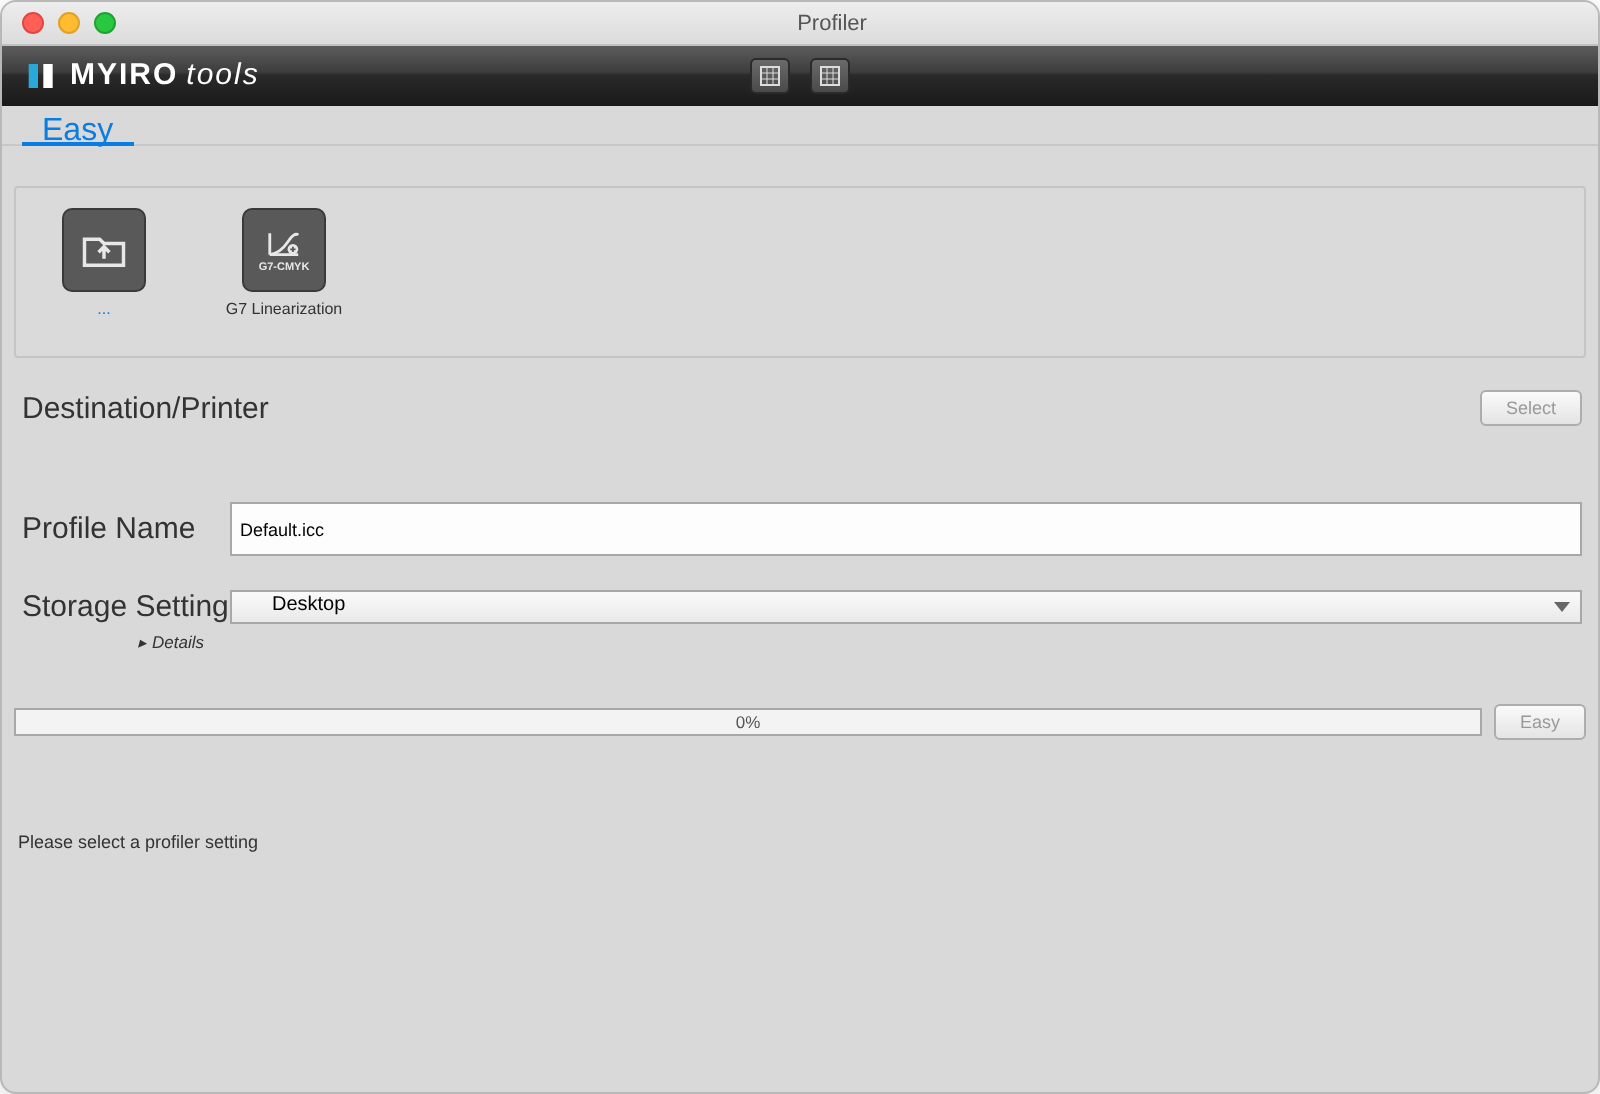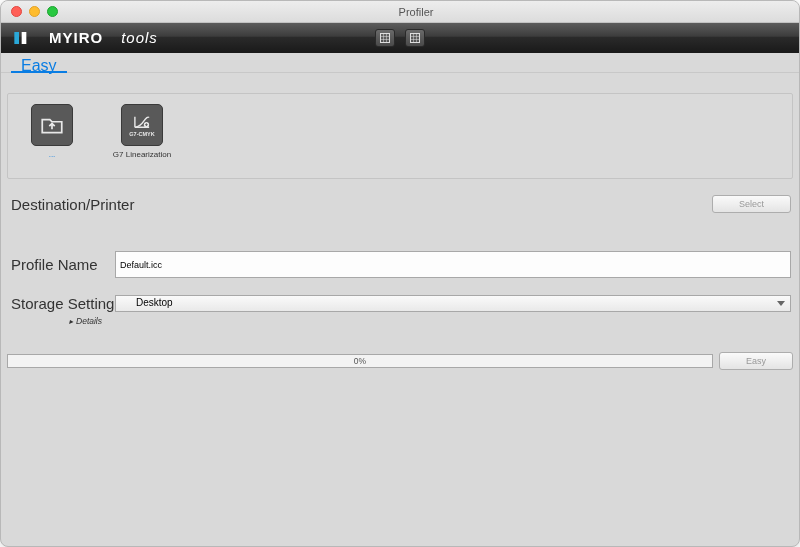--- a/index.html
+++ b/index.html
@@ -52,21 +52,21 @@
     background: linear-gradient(#5c5c5c 0%, #3d3d3d 45%, #2a2a2a 50%, #1a1a1a 100%);
     border-bottom:1px solid #1a1a1a;
     display:flex;
     align-items:center;
     position:relative;
   }
   .brand {
     color:#fff;
     display:flex;
     align-items:center;
-    gap:20px;
+    gap:6px;
     padding-left:12px;
     font-size:15px;
     letter-spacing:1px;
   }
   .brand-logo {
     width:16px;height:16px;
   }
   .brand-bold { font-weight:700; }
   .brand-light { font-weight:300; font-style:italic; margin-left:-2px;}
   .toolbar-center {
@@ -155,21 +155,21 @@
   }
   .row-label {
     width:106px;
     font-size:15px;
     color:#333;
     padding-left:2px;
   }
   .row-field { flex:1; }
   .btn {
     font-size:9px;
-    padding:3px 26px;
+    padding:3px 12px;
     background:linear-gradient(#fafafa,#e4e4e4);
     border:1px solid #adadad;
     border-radius:3px;
     color:#999;
   }
   .btn:not(.disabled){ color:#333; }
   .text-input {
     width:100%;
     height:27px;
     font-size:9px;
@@ -345,15 +345,16 @@
       </div>
     </div>
 
     <div class="progress-row">
       <div class="progress-bar">
         <span>0%</span>
       </div>
       <button class="btn disabled">Easy</button>
     </div>
 
+    <div class="status-area">Please select a profiler setting</div>
 
   </div>
 </div>
 
 </body></html>

